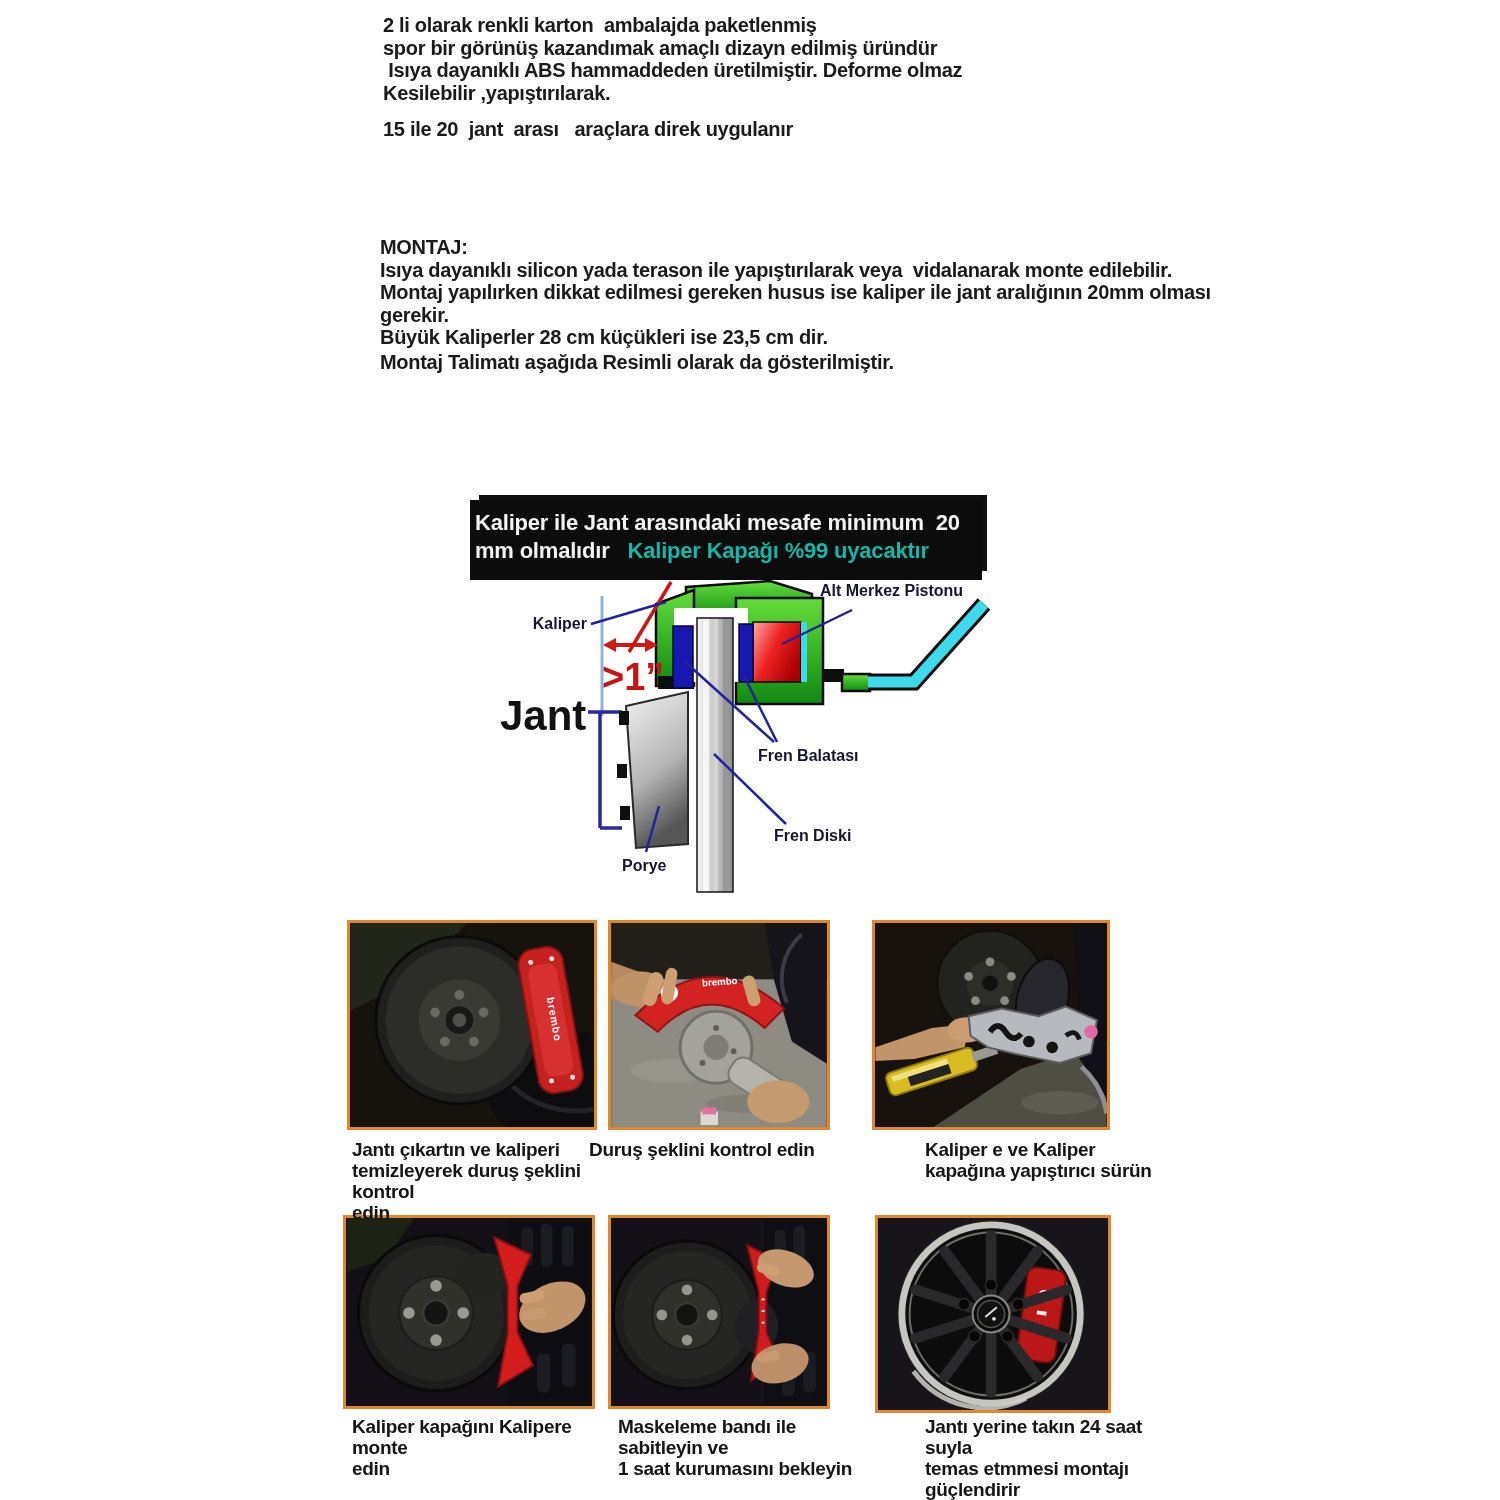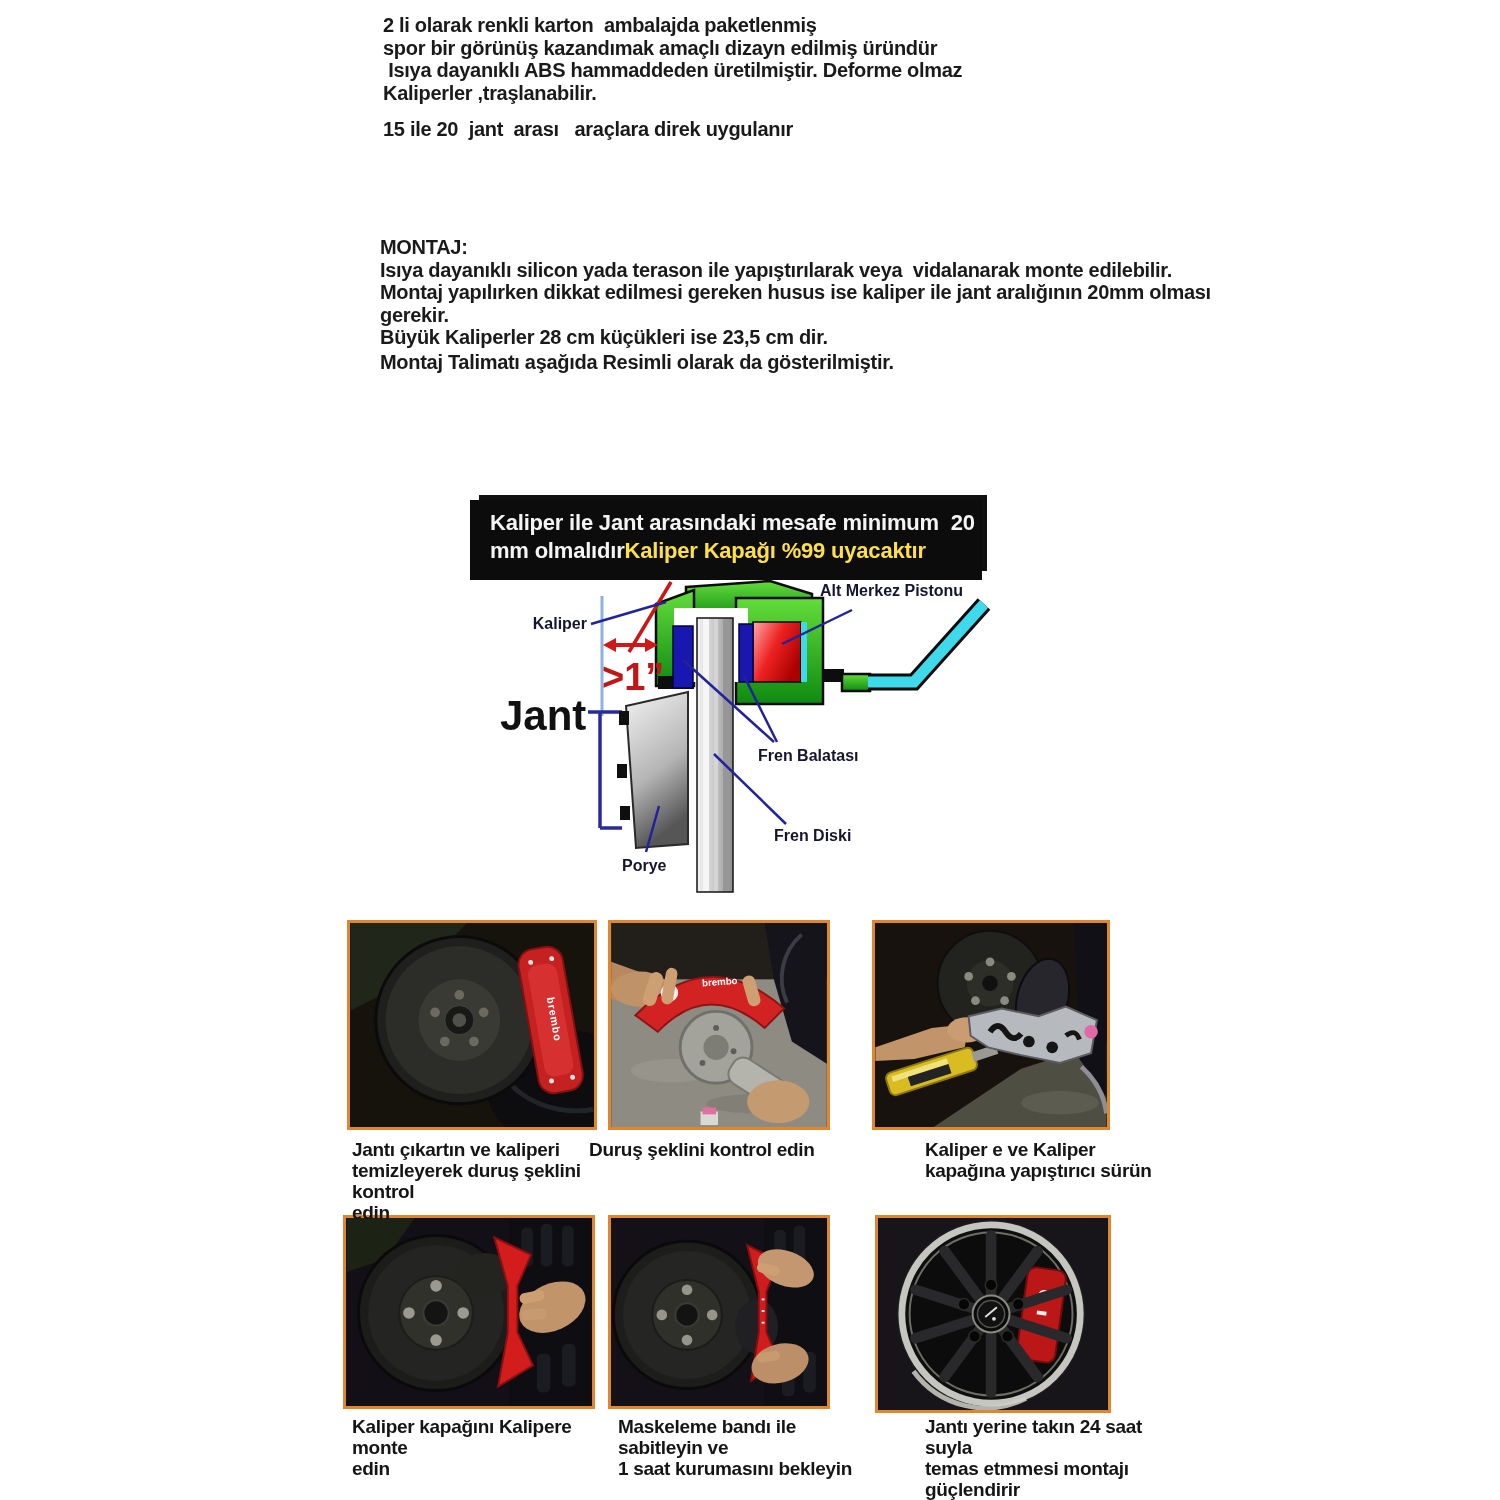--- a/index.html
+++ b/index.html
@@ -12,24 +12,24 @@
   
   .textblock .tline{white-space:pre;font-size:20px;line-height:22.5px;letter-spacing:-0.3px}
   .intro{left:383px;top:14px}
   .intro .app{margin-top:14px}
   .montaj{left:380px;top:236px}
   .montaj .footer{margin-top:2px}
   
   .banner{
     left:470px;top:500px;width:512px;height:80px;background:#0c0c0c;
     box-shadow:7px -7px 0 -2px #101010;
-    padding:9px 0 0 20px;box-sizing:border-box;
+    padding:9px 0 0 5px;box-sizing:border-box;
   }
   .banner .bline{white-space:pre;font-size:22px;line-height:28px;color:#f4f4f4;letter-spacing:-0.2px}
-  .banner .red{color:#fde047;}
+  .banner .red{color:#14b8a6;margin-left:18px}
   
   .diagram{left:440px;top:580px;width:560px;height:340px}
   
   .photo{border:3px solid #e0862c;box-sizing:border-box;background:#111}
   .photo svg{display:block;width:100%;height:100%}
   .p1{left:347px;top:920px;width:250px;height:210px}
   .p2{left:608px;top:920px;width:222px;height:210px}
   .p3{left:872px;top:920px;width:238px;height:210px}
   .p4{left:343px;top:1215px;width:252px;height:194px}
   .p5{left:608px;top:1215px;width:222px;height:194px}
@@ -42,21 +42,21 @@
   .c5{left:618px;top:1416px;width:260px}
   .c6{left:925px;top:1416px;width:240px}
 </style>
 </head>
 <body>
 
 <div class="abs textblock intro">
   <div class="tline">2 li olarak renkli karton  ambalajda paketlenmiş</div>
   <div class="tline">spor bir görünüş kazandımak amaçlı dizayn edilmiş üründür</div>
   <div class="tline"> Isıya dayanıklı ABS hammaddeden üretilmiştir. Deforme olmaz</div>
-  <div class="tline">Kaliperler ,traşlanabilir.</div>
+  <div class="tline">Kesilebilir ,yapıştırılarak.</div>
   <div class="tline app">15 ile 20  jant  arası   araçlara direk uygulanır</div>
 </div>
 
 <div class="abs textblock montaj">
   <div class="tline">MONTAJ:</div>
   <div class="tline">Isıya dayanıklı silicon yada terason ile yapıştırılarak veya  vidalanarak monte edilebilir.</div>
   <div class="tline">Montaj yapılırken dikkat edilmesi gereken husus ise kaliper ile jant aralığının 20mm olması</div>
   <div class="tline">gerekir.</div>
   <div class="tline">Büyük Kaliperler 28 cm küçükleri ise 23,5 cm dir.</div>
   <div class="tline footer">Montaj Talimatı aşağıda Resimli olarak da gösterilmiştir.</div>

